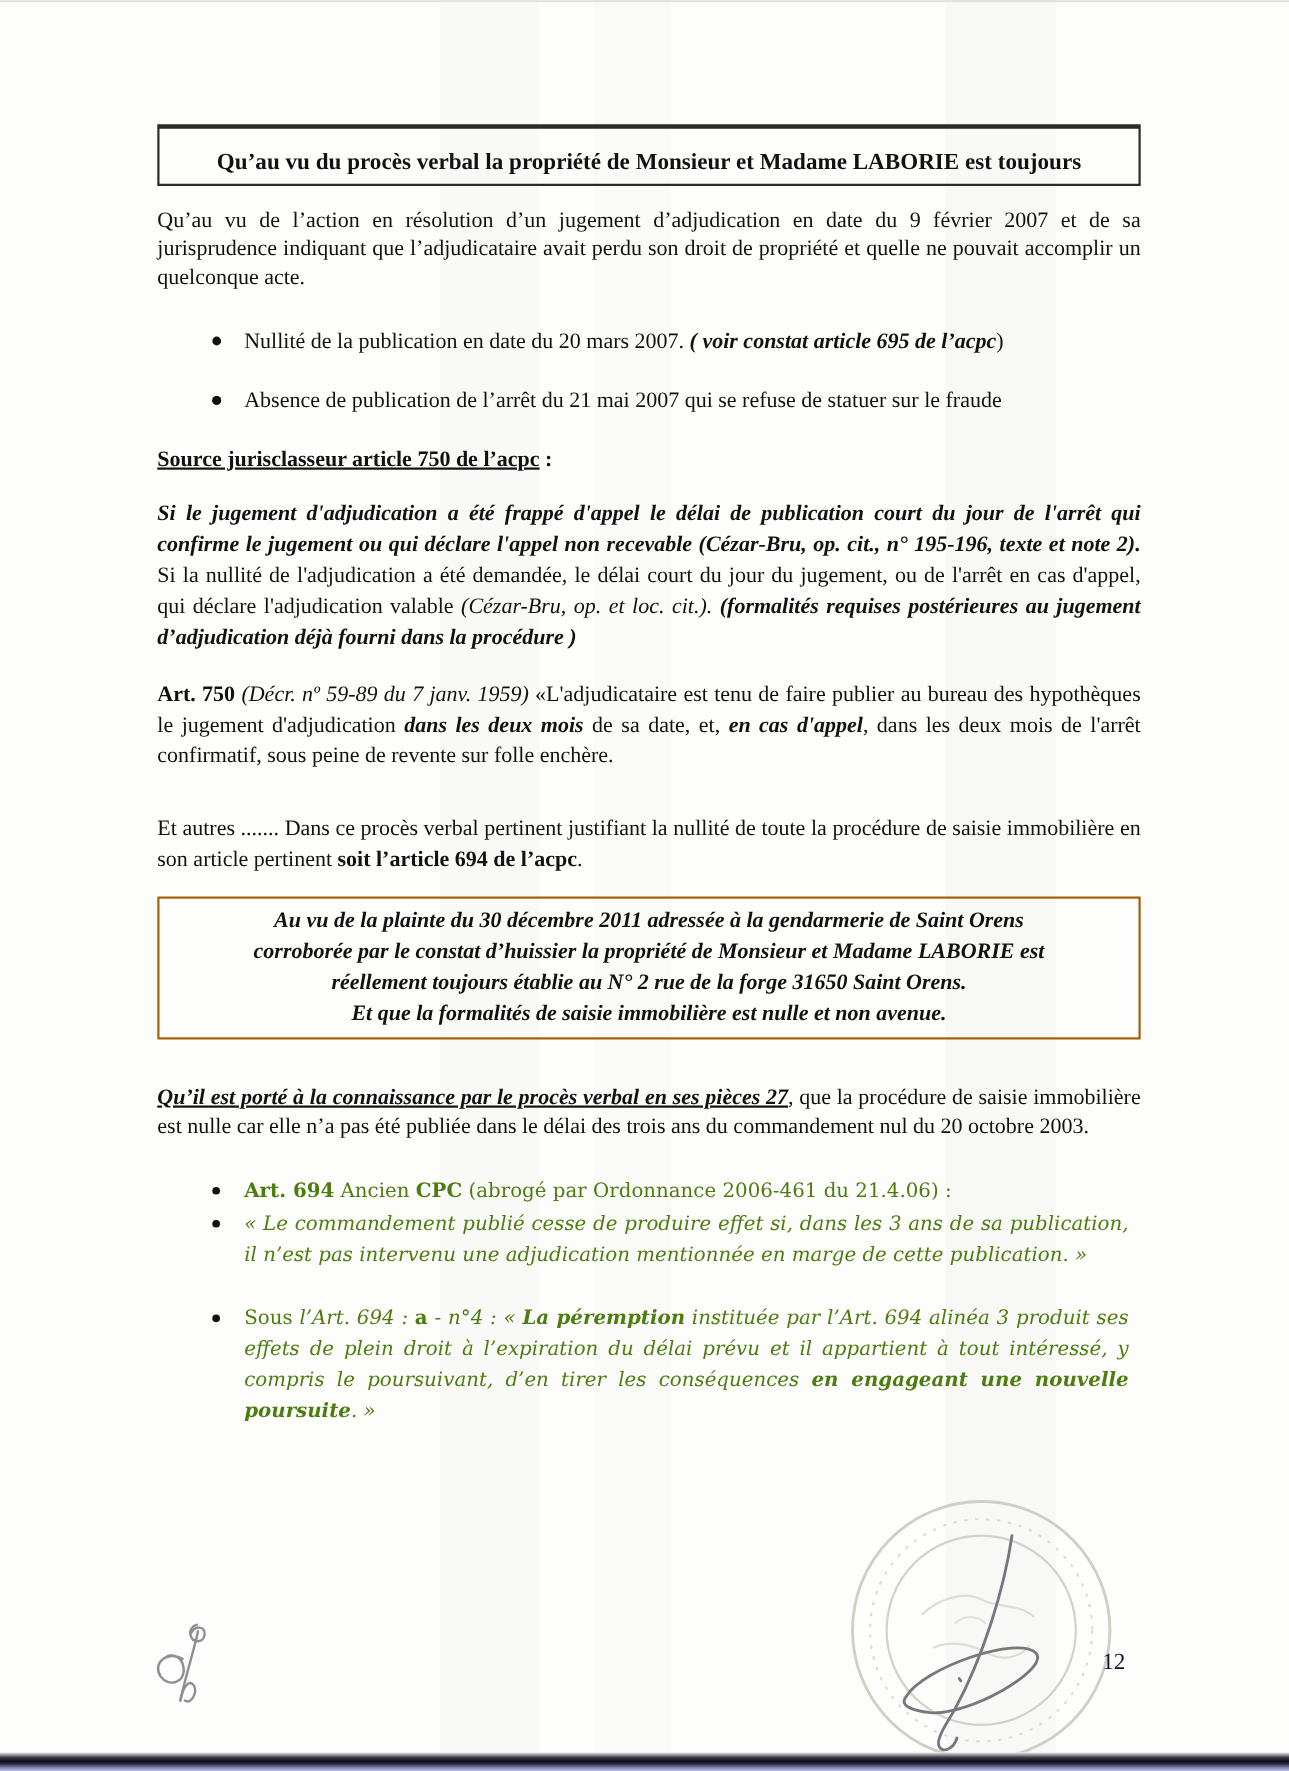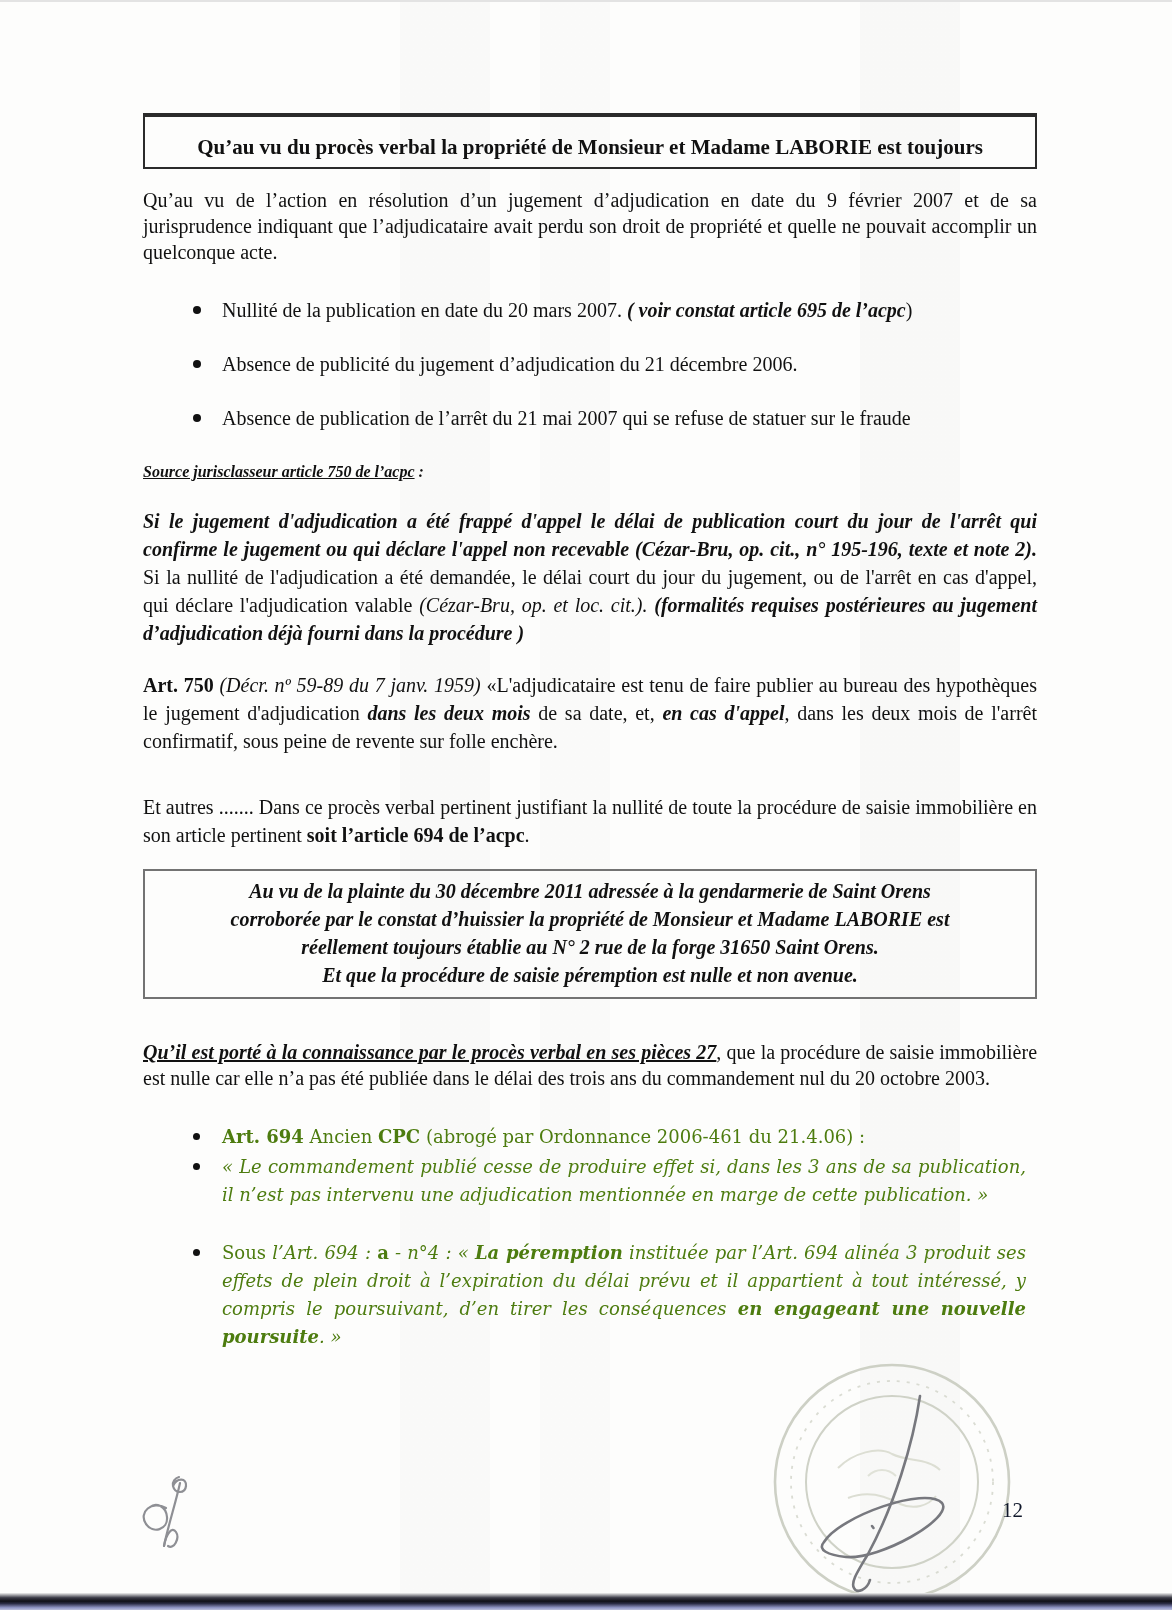--- a/index.html
+++ b/index.html
@@ -20,26 +20,26 @@
   .para{margin:0;font-size:20px;line-height:26px;text-align:justify;}
   .para.mb-intro{margin-bottom:32px;}
   .para.lh-lg{line-height:28px;}
 
   .blist{list-style:none;margin:11px;padding:0;}
   .blist li{position:relative;padding-left:68px;font-size:20px;line-height:26px;}
   .blist .dot{position:absolute;left:39px;top:9px;width:8px;height:8px;border-radius:50%;background:#111;}
   .blist.g1 li{margin-bottom:28px;}
   .blist.g1{margin-bottom:0;}
 
-  .src-heading{margin:0 0 22px 0;font-size:16px;line-height:26px;font-style:italic;}
+  .src-heading{margin:0 0 22px 0;font-size:20px;line-height:26px;}
   .juris{margin:0 0 24px 0;}
   .art750-block{margin:0 0 38px 0;}
   .etautres{margin:0 0 20px 0;}
 
-  .quote-box{border:2px solid #737373;text-align:center;font-weight:bold;font-style:italic;
+  .quote-box{border:2px solid #a16207;text-align:center;font-weight:bold;font-style:italic;
     padding:6px 16px 8px;margin:0 0 40px 0;font-size:20px;line-height:28px;}
 
   .connaissance{margin:0 0 32px 0;}
 
   .blist.g2 li{font-family:"DejaVu Serif", serif;font-size:18px;line-height:28px;
     text-align:justify;margin-bottom:2px;color:#4d7c0f;}
   .blist.g2 .dot{top:10px;width:7px;height:7px;}
   .blist.g2 li.gap-before{margin-top:30px;}
 
   .b{font-weight:bold;}
@@ -67,21 +67,20 @@
 
     <p class="para mb-intro"><span>Qu’au vu de l’action en résolution d’un jugement d’adjudication en date du 9 février 2007 et de sa jurisprudence indiquant que l’adjudicataire avait perdu son droit de propriété et quelle ne pouvait accomplir un quelconque acte.</span></p>
 
     <ul class="blist g1">
       <li>
         <span class="dot"></span>
         <span><span>Nullité de la publication en date du 20 mars 2007. </span><span class="b i">( voir constat article 695 de l’acpc</span><span>)</span></span>
       </li>
       <li>
         <span class="dot"></span>
-        <span><span>Absence de publicité du jugement d’adjudication du 21 décembre 2006.</span></span>
       </li>
       <li>
         <span class="dot"></span>
         <span><span>Absence de publication de l’arrêt du 21 mai 2007 qui se refuse de statuer sur le fraude</span></span>
       </li>
     </ul>
 
     <p class="para src-heading"><span class="b u">Source jurisclasseur article 750 de l’acpc</span><span class="b"> :</span></p>
 
     <p class="para lh-lg juris"><span class="b i">Si le jugement d'adjudication a été frappé d'appel le délai de publication court du jour de l'arrêt qui confirme le jugement ou qui déclare l'appel non recevable (Cézar-Bru, op. cit., n° 195-196, texte et note 2).</span><span> Si la nullité de l'adjudication a été demandée, le délai court du jour du jugement, ou de l'arrêt en cas d'appel, qui déclare l'adjudication valable </span><span class="i">(Cézar-Bru, op. et loc. cit.).</span><span> </span><span class="b i">(formalités requises postérieures au jugement d’adjudication déjà fourni dans la procédure )</span></p>
@@ -89,21 +88,21 @@
     <div class="art750-block">
       <p class="para lh-lg"><span class="b">Art. 750</span><span>  </span><span class="i">(Décr.  nº 59-89 du 7 janv. 1959)</span><span>   «L'adjudicataire est tenu de faire publier au bureau des hypothèques le jugement d'adjudication </span><span class="b i">dans les deux mois</span><span> de sa date, et, </span><span class="b i">en cas d'appel</span><span>, dans les deux mois de l'arrêt confirmatif, sous peine de revente sur folle enchère.</span></p>
     </div>
 
     <p class="para lh-lg etautres"><span>Et autres ....... Dans ce procès verbal pertinent justifiant la nullité de toute la procédure de saisie immobilière en son article pertinent </span><span class="b">soit l’article 694 de l’acpc</span><span>.</span></p>
 
     <div class="quote-box">
       <div>Au vu de la plainte du 30 décembre 2011 adressée à la gendarmerie de Saint Orens</div>
       <div>corroborée par le constat d’huissier la propriété de Monsieur et Madame LABORIE est</div>
       <div>réellement toujours établie au N° 2 rue de la forge 31650 Saint Orens.</div>
-      <div>Et que la procédure de saisie péremption est nulle et non avenue.</div>
+      <div>Et que la formalités de saisie immobilière est nulle et non avenue.</div>
     </div>
 
     <p class="para connaissance"><span class="b i u">Qu’il est porté à la connaissance par le procès verbal en ses pièces 27</span><span>, que la procédure de saisie immobilière est nulle car elle n’a pas été publiée dans le délai des trois ans du commandement nul du 20 octobre 2003.</span></p>
 
     <ul class="blist g2">
       <li>
         <span class="dot"></span>
         <span><span class="b">Art. 694</span><span> Ancien </span><span class="b">CPC</span><span> (abrogé par Ordonnance 2006-461 du 21.4.06) :</span></span>
       </li>
       <li>

